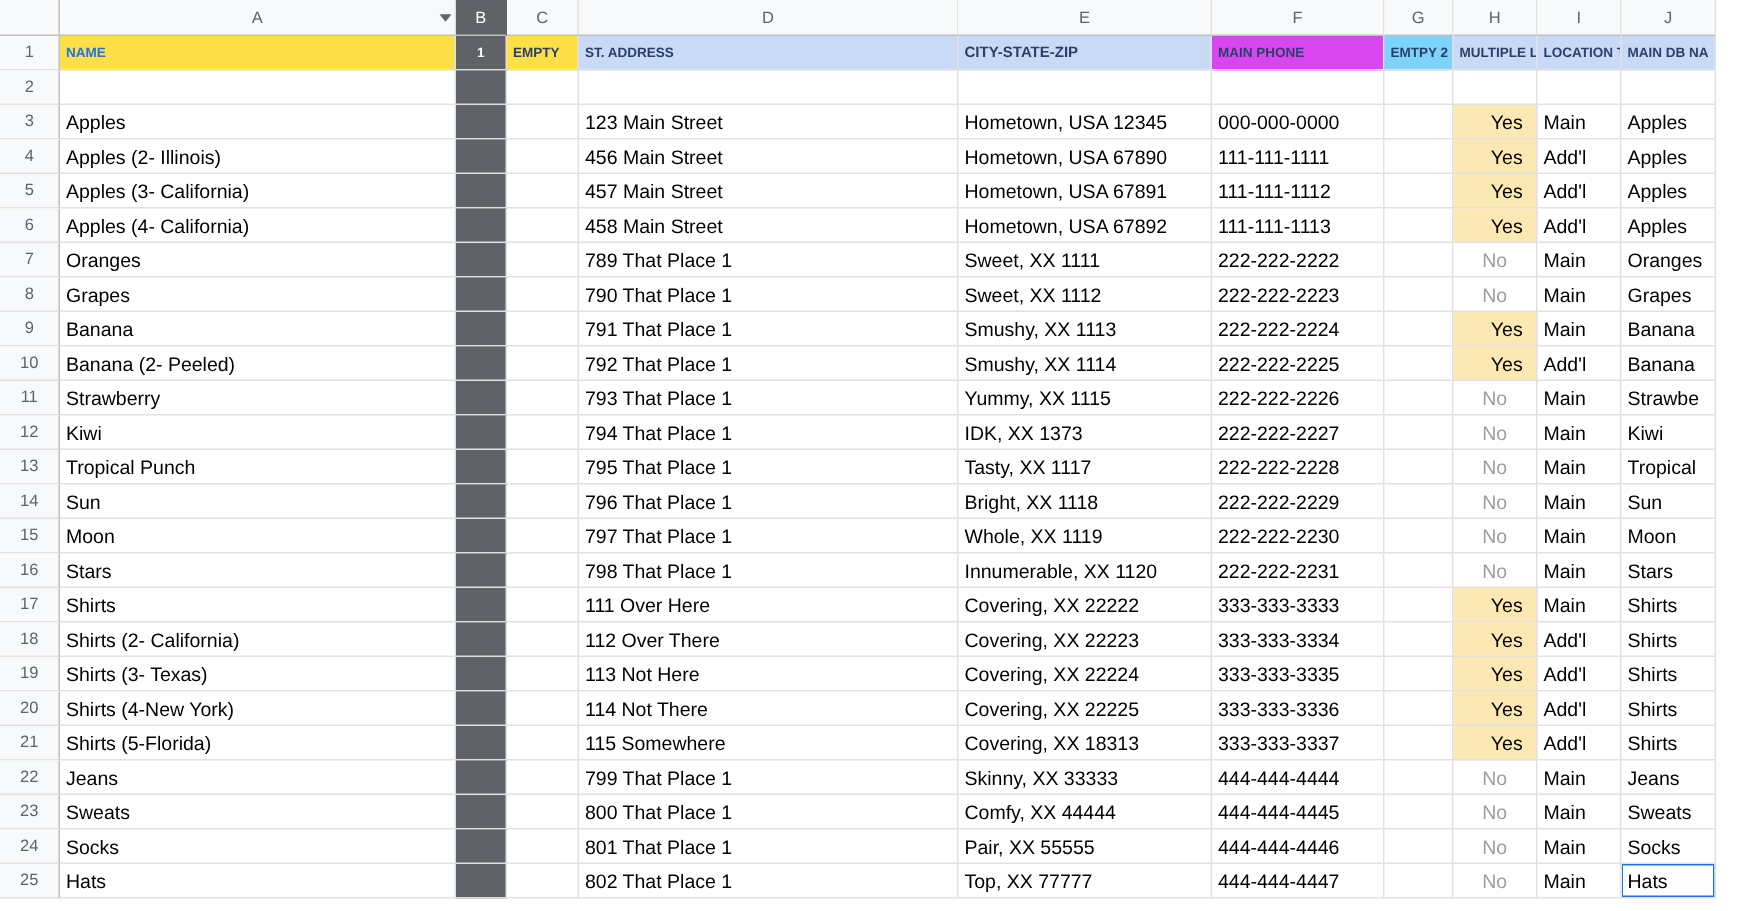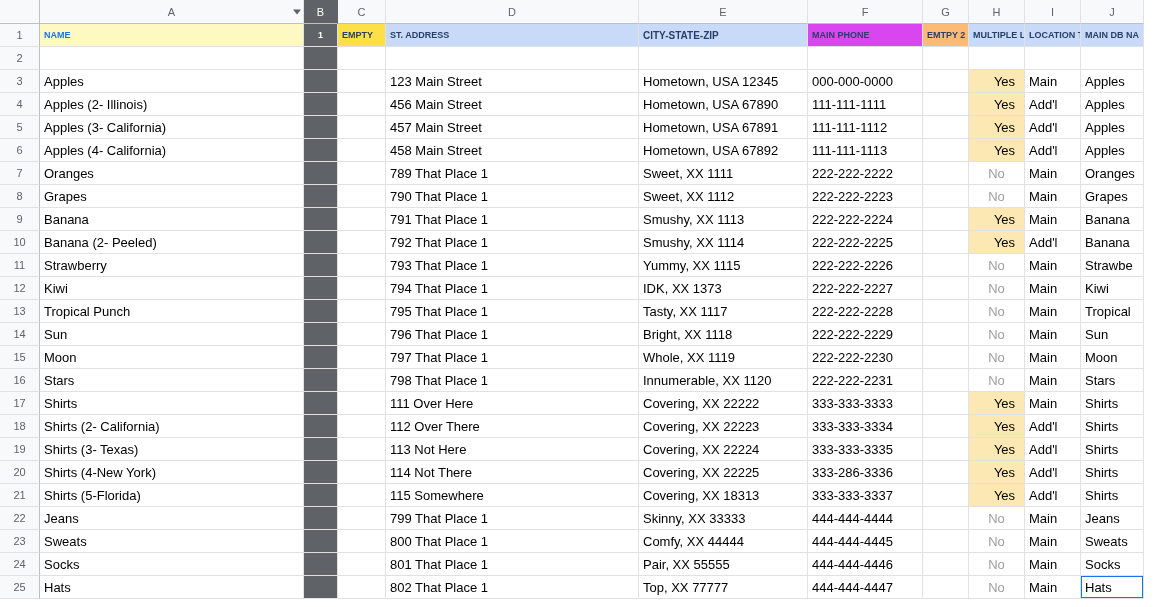--- a/index.html
+++ b/index.html
@@ -91,27 +91,27 @@
     <div class="col-header selected">B</div>
     <div class="col-header">C</div>
     <div class="col-header">D</div>
     <div class="col-header">E</div>
     <div class="col-header">F</div>
     <div class="col-header">G</div>
     <div class="col-header">H</div>
     <div class="col-header">I</div>
     <div class="col-header">J</div>
     <div class="row-header">1</div>
-    <div class="cell colA" style="background: #fef9c3; font-size: 9px; font-weight: bold; color: rgb(26, 115, 232);">NAME</div>
+    <div class="cell colA" style="background: #fde047; font-size: 9px; font-weight: bold; color: rgb(26, 115, 232);">NAME</div>
     <div class="cell colB" style="background: rgb(95, 99, 104); font-size: 9px; font-weight: bold; color: rgb(255, 255, 255); justify-content: center;">1</div>
     <div class="cell colC" style="background: #fde047; font-size: 9px; font-weight: bold; color: rgb(40, 63, 106);">EMPTY</div>
     <div class="cell colD" style="background: rgb(201, 218, 248); font-size: 9px; font-weight: bold; color: rgb(40, 63, 106);">ST. ADDRESS</div>
     <div class="cell colE" style="background: rgb(201, 218, 248); font-size: 10px; font-weight: bold; color: rgb(40, 63, 106);">CITY-STATE-ZIP</div>
     <div class="cell colF" style="background: #d946ef; font-size: 9px; font-weight: bold; color: rgb(40, 63, 106);">MAIN PHONE</div>
-    <div class="cell colG" style="background: #fdba74; font-size: 9px; font-weight: bold; color: rgb(40, 63, 106);">EMTPY 2</div>
+    <div class="cell colG" style="background: #7dd3fc; font-size: 9px; font-weight: bold; color: rgb(40, 63, 106);">EMTPY 2</div>
     <div class="cell colH" style="background: rgb(201, 218, 248); font-size: 9px; font-weight: bold; color: rgb(40, 63, 106); text-align: center;">MULTIPLE L</div>
     <div class="cell colI" style="background: rgb(201, 218, 248); font-size: 9px; font-weight: bold; color: rgb(40, 63, 106);">LOCATION T</div>
     <div class="cell colJ" style="background: rgb(201, 218, 248); font-size: 9px; font-weight: bold; color: rgb(40, 63, 106);">MAIN DB NA</div>
     <div class="row-header">2</div>
     <div class="cell colA"></div>
     <div class="cell colB" style="background: rgb(95, 99, 104);"></div>
     <div class="cell colC"></div>
     <div class="cell colD"></div>
     <div class="cell colE"></div>
     <div class="cell colF"></div>
@@ -305,21 +305,21 @@
     <div class="cell colG"></div>
     <div class="cell colH center yes">Yes</div>
     <div class="cell colI">Add'l</div>
     <div class="cell colJ">Shirts</div>
     <div class="row-header">20</div>
     <div class="cell colA">Shirts (4-New York)</div>
     <div class="cell colB"></div>
     <div class="cell colC"></div>
     <div class="cell colD">114 Not There</div>
     <div class="cell colE">Covering, XX 22225</div>
-    <div class="cell colF">333-286-3336</div>
+    <div class="cell colF">333-333-3336</div>
     <div class="cell colG"></div>
     <div class="cell colH center yes">Yes</div>
     <div class="cell colI">Add'l</div>
     <div class="cell colJ">Shirts</div>
     <div class="row-header">21</div>
     <div class="cell colA">Shirts (5-Florida)</div>
     <div class="cell colB"></div>
     <div class="cell colC"></div>
     <div class="cell colD">115 Somewhere</div>
     <div class="cell colE">Covering, XX 18313</div>

